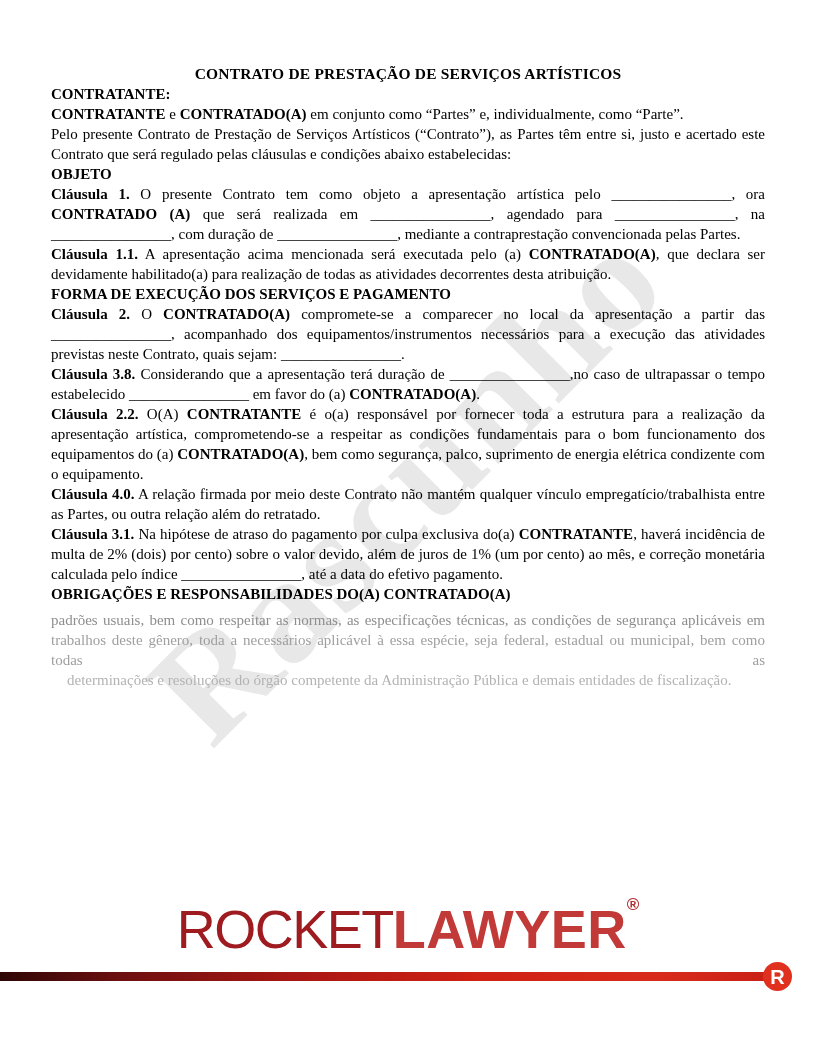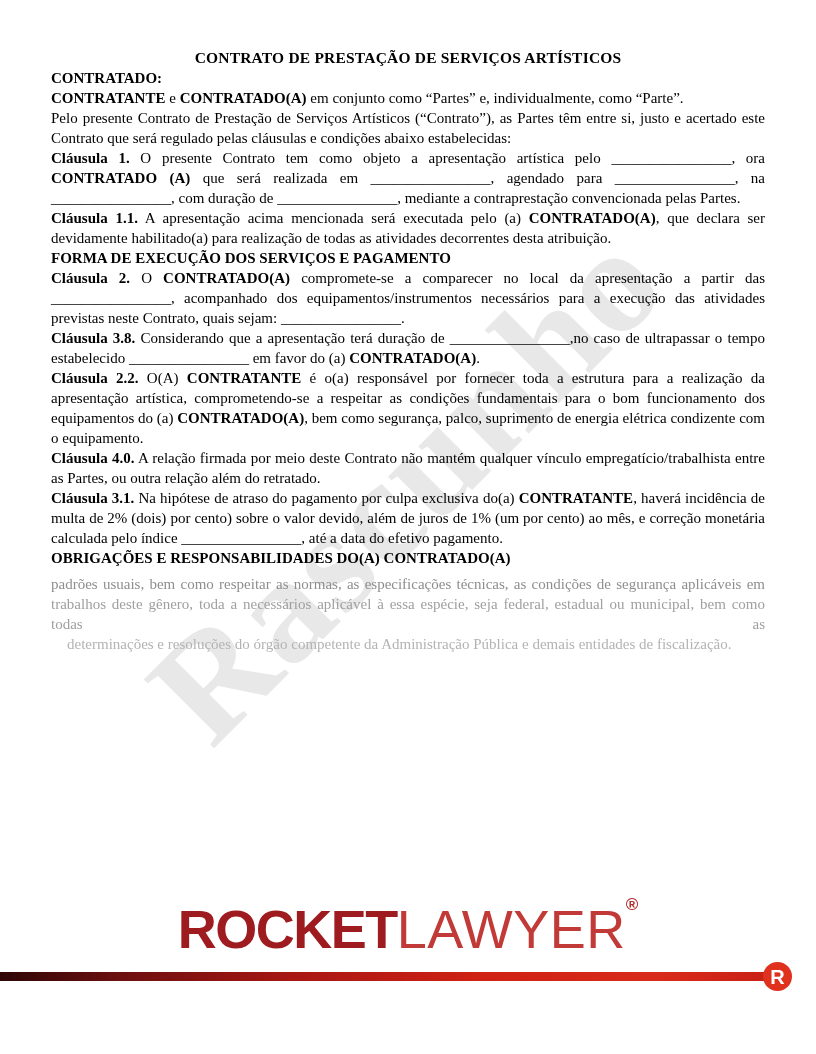--- a/index.html
+++ b/index.html
@@ -11,43 +11,43 @@
     font-family:"Liberation Serif", serif;
     font-size:15px;line-height:20px;color:#000;
   }
   .watermark{
     position:absolute;left:405px;top:485px;
     transform:translate(-50%,-50%) rotate(-45deg);
     font-family:"Liberation Serif", serif;
     font-size:150px;font-weight:bold;letter-spacing:2px;
     white-space:nowrap;z-index:0;user-select:none;
   }
-  .content{position:absolute;left:51px;top:48px;width:714px;z-index:1;}
+  .content{position:absolute;left:51px;top:64px;width:714px;z-index:1;}
   .content p, .content h1, .content h2{margin:0;padding:0;}
   .title{
     font-size:15.5px;font-weight:bold;text-align:center;
     letter-spacing:0.2px;margin-bottom:27px;
   }
   .bold-label{font-weight:bold;margin-bottom:18px;}
   .parties{margin-bottom:14px;}
   .intro{text-align:justify;margin-bottom:16px;}
   .sec-heading{font-size:15px;font-weight:bold;margin:0;}
   .para{text-align:justify;}
   .mb14{margin-bottom:14px;}
   .mb13{margin-bottom:13px;}
   .mb37{margin-bottom:37px;}
   .c4line{text-align:justify;text-align-last:justify;}
   .c4last{text-align:left;text-align-last:auto;}
   .footer-logo{
     position:absolute;left:0;right:0;top:896px;
     text-align:center;z-index:2;white-space:nowrap;
     font-family:"Liberation Sans", sans-serif;line-height:1;
   }
-  .logo-bold{font-size:54px;font-weight:700;letter-spacing:-1.5px;margin-top:13px;}
-  .logo-light{font-size:54px;font-weight:normal;letter-spacing:0.5px;}
+  .logo-bold{font-size:54px;font-weight:400;letter-spacing:-1.5px;margin-top:13px;}
+  .logo-light{font-size:54px;font-weight:bold;letter-spacing:0.5px;}
   .logo-reg{font-size:17px;font-weight:bold;vertical-align:38px;}
   .footer-bar{
     position:absolute;left:0;top:972px;width:770px;height:9px;z-index:2;
     background:linear-gradient(90deg,#2e0606 0%,#6b0f0f 15%,#a81713 38%,#cf2114 62%,#d82b1b 85%,#c92016 100%);
   }
   .footer-badge{
     position:absolute;left:763px;top:962px;width:29px;height:29px;
     border-radius:50%;z-index:3;
     display:flex;align-items:center;justify-content:center;
     font-family:"Liberation Sans", sans-serif;
@@ -58,27 +58,28 @@
 <body>
 
 <div class="page">
 
   <div class="watermark" style="color: rgb(232, 232, 232);">Rascunho</div>
 
   <div class="content">
 
     <h1 class="title">CONTRATO DE PRESTAÇÃO DE SERVIÇOS ARTÍSTICOS</h1>
 
-    <p class="bold-label">CONTRATADO:</p>
+    <p class="bold-label">CONTRATANTE:</p>
 
 
     <p class="parties"><strong>CONTRATANTE</strong> e <strong>CONTRATADO(A)</strong> em conjunto como “Partes” e, individualmente, como “Parte”.</p>
 
     <p class="intro">Pelo presente Contrato de Prestação de Serviços Artísticos (“Contrato”), as Partes têm entre si, justo e acertado este Contrato que será regulado pelas cláusulas e condições abaixo estabelecidas:</p>
 
+    <h2 class="sec-heading">OBJETO</h2>
 
     <p class="para mb14"><strong>Cláusula 1.</strong> O presente Contrato tem como objeto a apresentação artística pelo ________________, ora <strong>CONTRATADO (A)</strong> que será realizada em ________________, agendado para ________________, na ________________, com duração de ________________, mediante a contraprestação convencionada pelas Partes.</p>
 
     <p class="para mb13"><strong>Cláusula 1.1.</strong> A apresentação acima mencionada será executada pelo (a) <strong>CONTRATADO(A)</strong>, que declara ser devidamente habilitado(a) para realização de todas as atividades decorrentes desta atribuição.</p>
 
     <h2 class="sec-heading">FORMA DE EXECUÇÃO DOS SERVIÇOS E PAGAMENTO</h2>
 
     <p class="para mb13"><strong>Cláusula 2.</strong> O <strong>CONTRATADO(A)</strong> compromete-se a comparecer no local da apresentação a partir das ________________, acompanhado dos equipamentos/instrumentos necessários para a execução das atividades previstas neste Contrato, quais sejam: ________________.</p>
 
     <p class="para mb14"><strong>Cláusula 3.8.</strong> Considerando que a apresentação terá duração de ________________,no caso de ultrapassar o tempo estabelecido ________________ em favor do (a) <strong>CONTRATADO(A)</strong>.</p>

